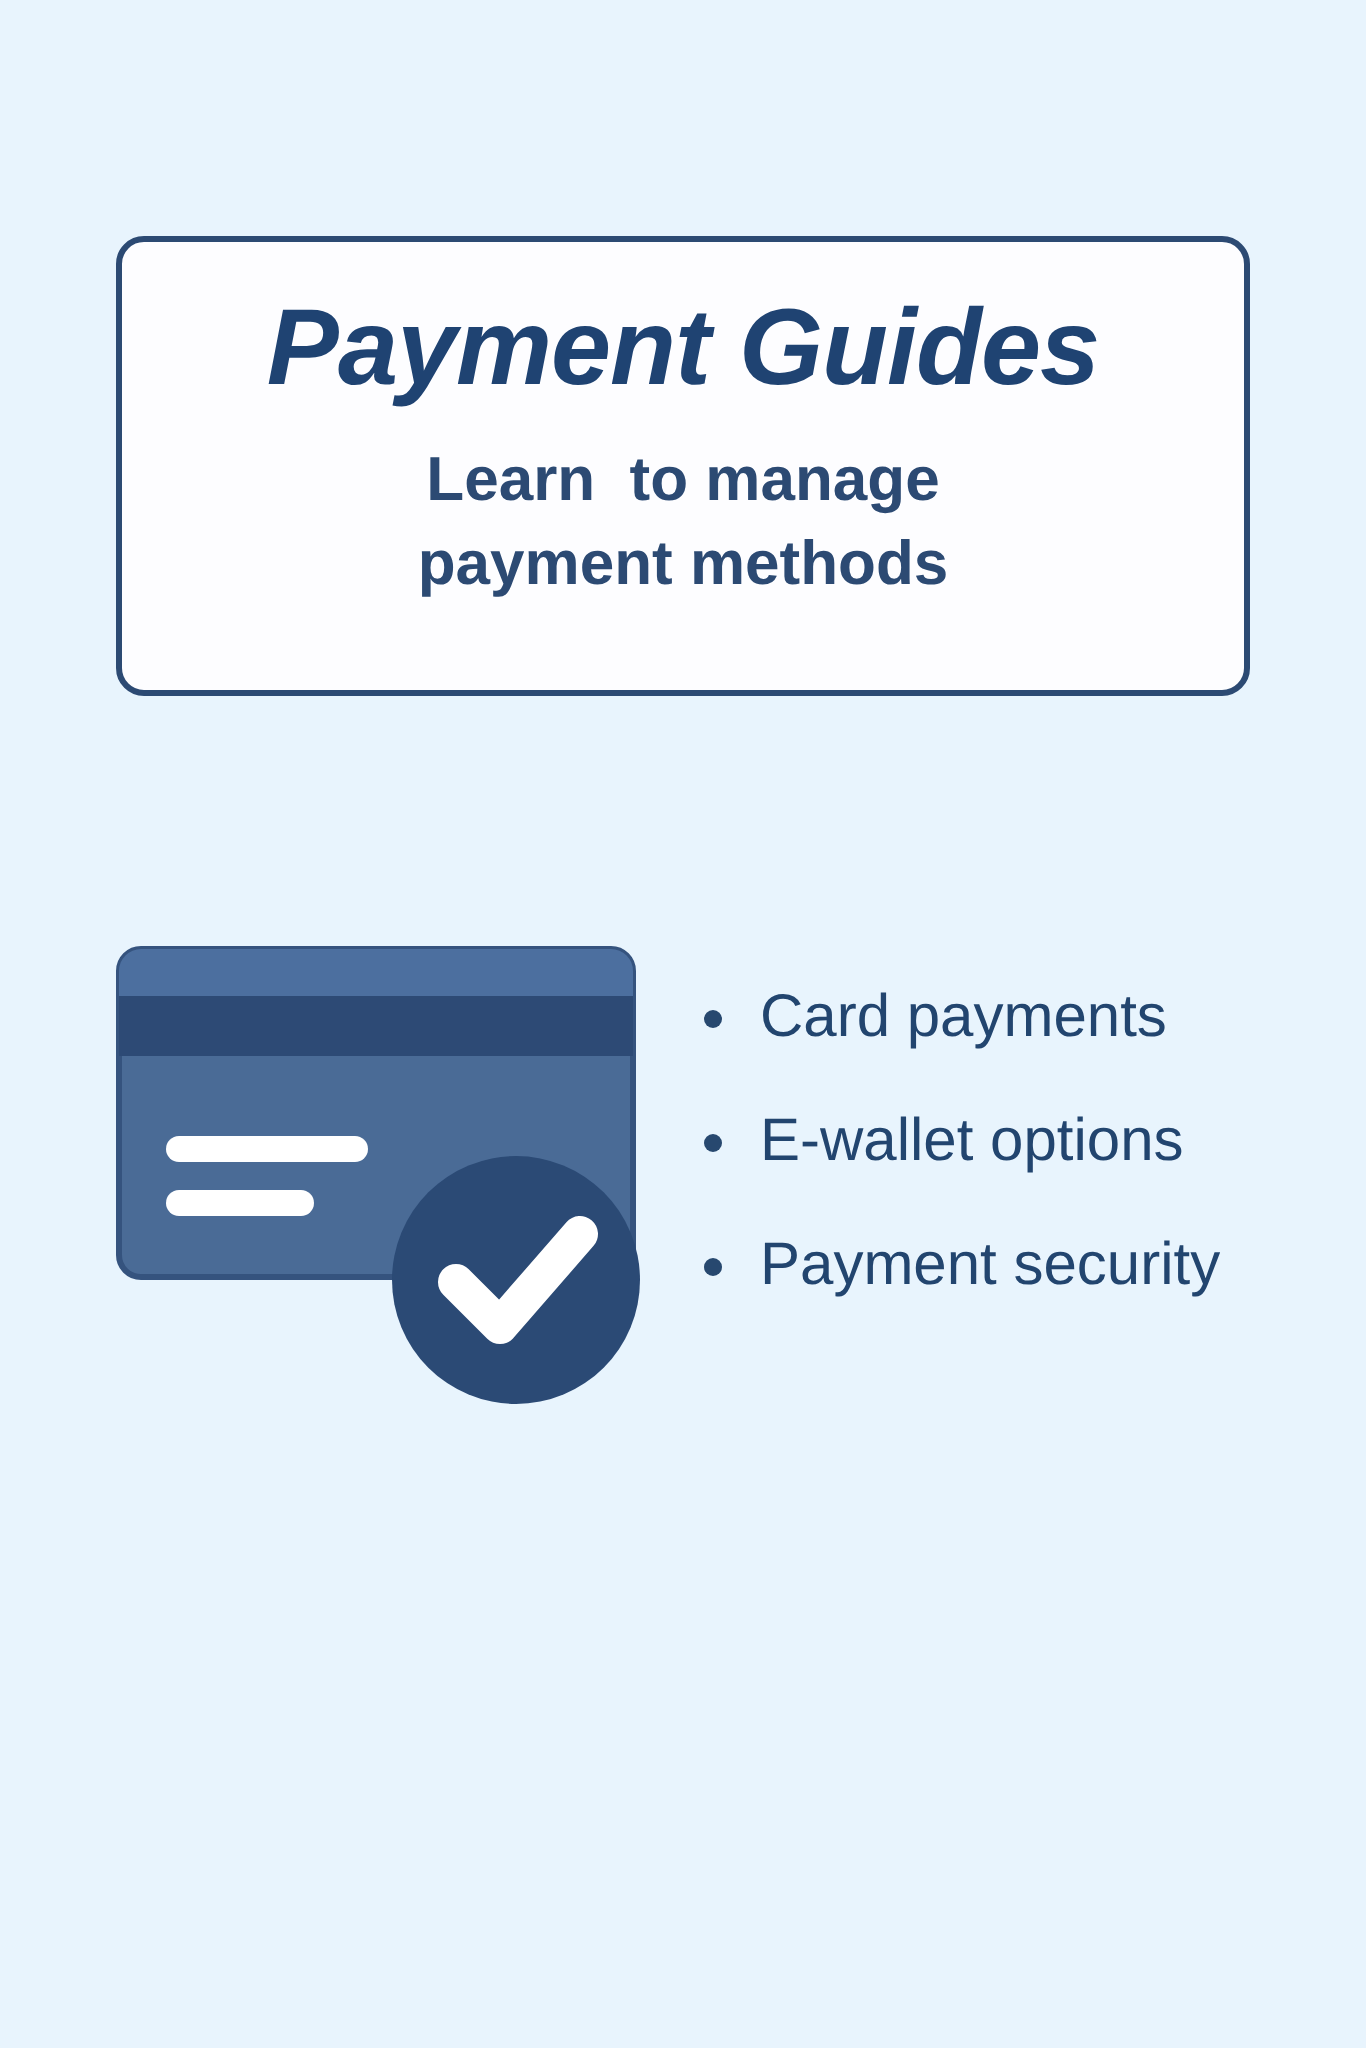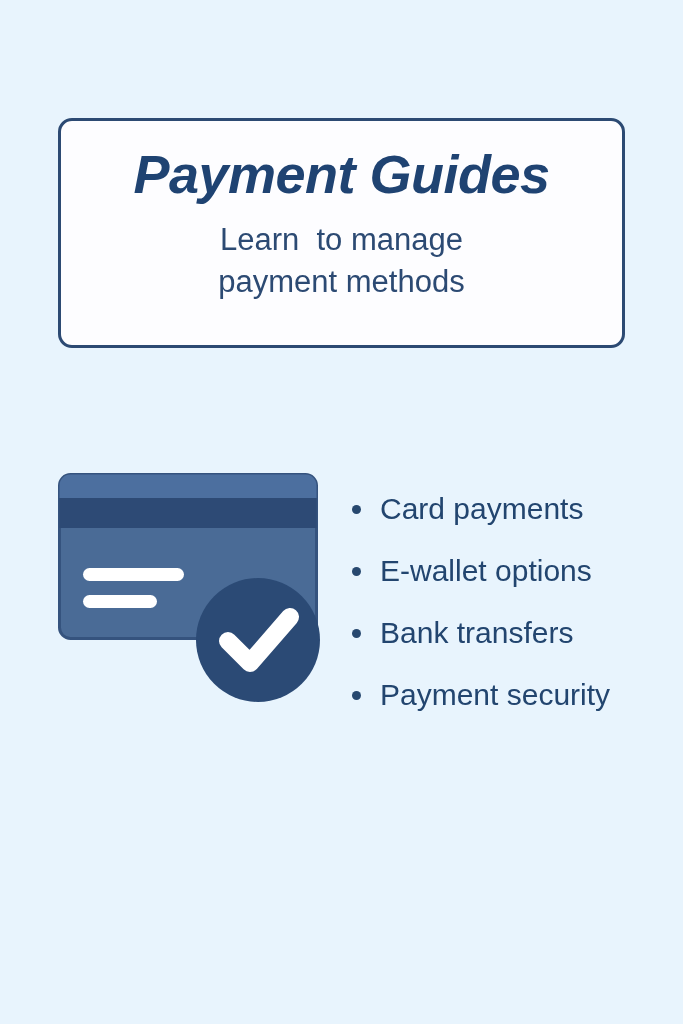--- a/index.html
+++ b/index.html
@@ -49,21 +49,21 @@
     line-height: 1.15;
     margin: 0;
     text-align: center;
     white-space: nowrap;
     font-style: italic;
   }
 
   .subtitle {
     margin: 14px 0 0 0;
     font-size: 31px;
-    font-weight: normal;
+    font-weight: bold;
     color: #2c4a73;
     line-height: 1.35;
     text-align: center;
     white-space: pre;
   }
 
   
   .content-row {
     position: absolute;
     left: 0;
@@ -158,23 +158,19 @@
       <li class="bullet-item">
         <span class="bullet-dot"></span>
         <span class="bullet-label">Card payments</span>
       </li>
       <li class="bullet-item">
         <span class="bullet-dot"></span>
         <span class="bullet-label">E-wallet options</span>
       </li>
       <li class="bullet-item">
         <span class="bullet-dot"></span>
-        <span class="bullet-label">Bank transfers</span>
-      </li>
-      <li class="bullet-item">
-        <span class="bullet-dot"></span>
         <span class="bullet-label">Payment security</span>
       </li>
     </ul>
 
   </div>
 
 </div>
 
 </body></html>

